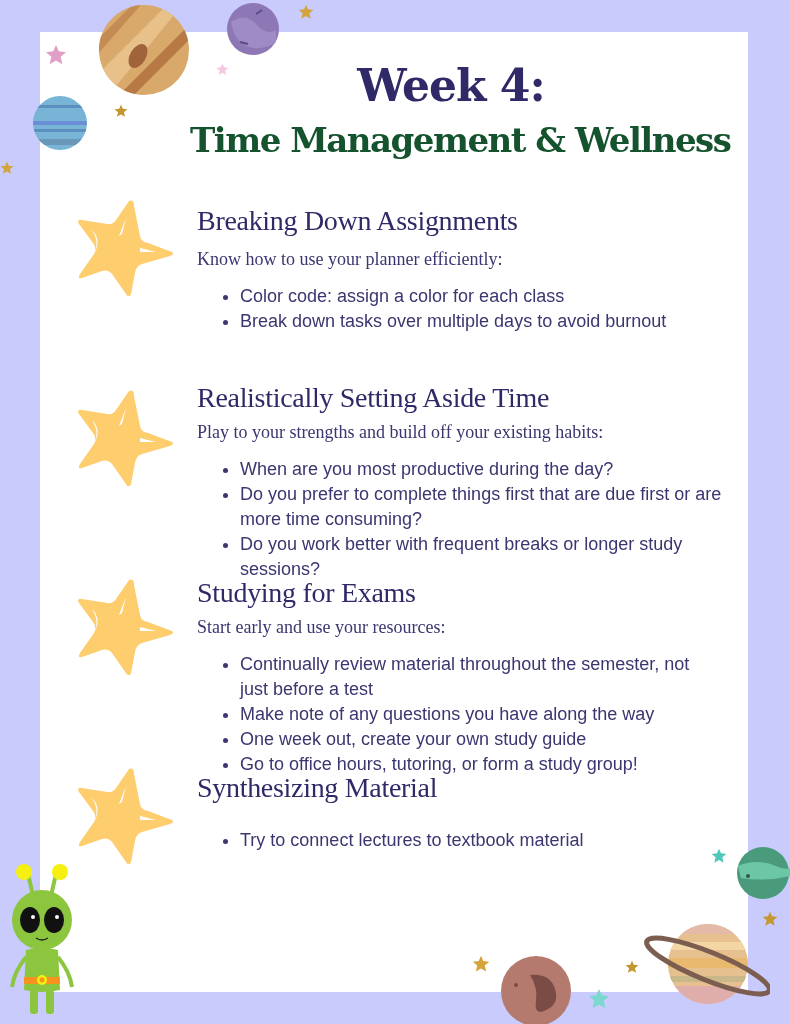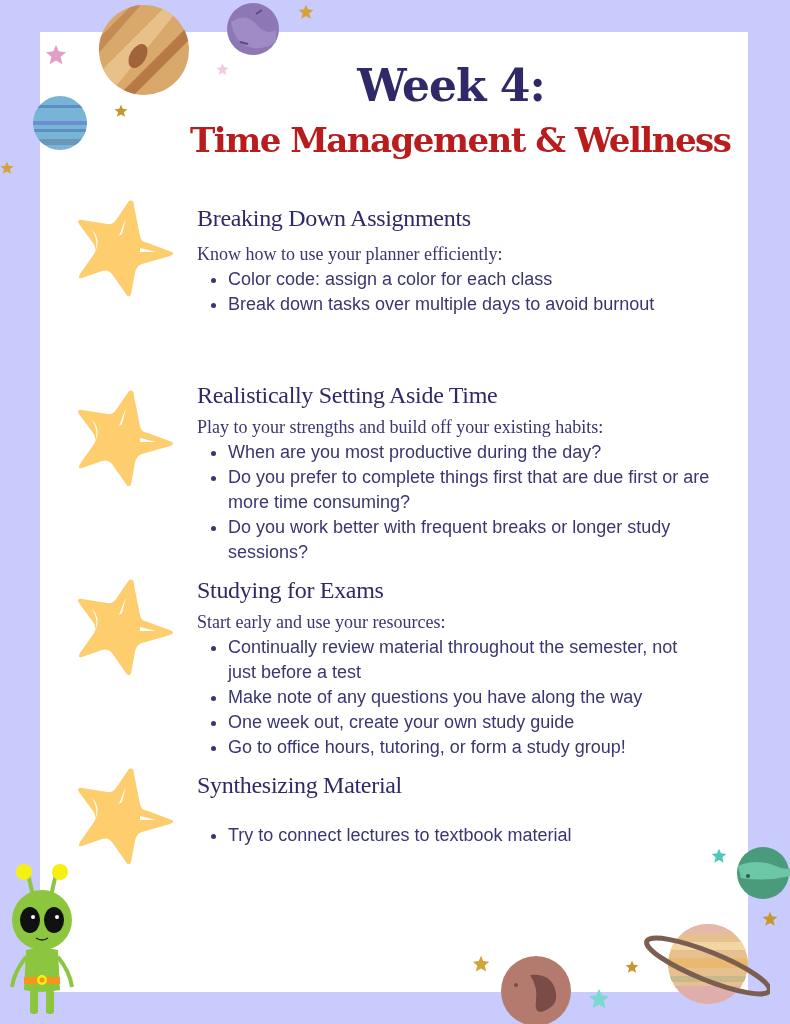--- a/index.html
+++ b/index.html
@@ -1,23 +1,23 @@
 <!DOCTYPE html>
 <html><head>
 <meta charset="utf-8">
 <style>
   html,body{margin:0;padding:0;}
   body{width:790px;height:1024px;background:#c8cbfb;position:relative;overflow:hidden;font-family:"Liberation Sans",sans-serif;}
   .card{position:absolute;left:40px;top:32px;width:708px;height:960px;background:#ffffff;}
   .title1{position:absolute;left:0;width:790px;top:60px;text-align:center;padding-left:112px;box-sizing:border-box;font-family:"DejaVu Serif",serif;font-weight:bold;font-size:44px;color:#2f2a67;letter-spacing:-1px;}
-  .title2{position:absolute;left:190px;top:120px;font-family:"DejaVu Serif",serif;font-weight:bold;font-size:34px;color:#b91c1c;letter-spacing:-1.5px;white-space:nowrap;}
+  .title2{position:absolute;left:190px;top:120px;font-family:"DejaVu Serif",serif;font-weight:bold;font-size:34px;color:#14532d;letter-spacing:-1.5px;white-space:nowrap;}
   .section{position:absolute;left:197px;width:530px;color:#3a3670;}
-  .sec-h{font-family:"Liberation Serif",serif;font-size:24px;color:#2f2a67;letter-spacing:-0.3px;margin:0 0 6px 0;white-space:nowrap;}
+  .sec-h{font-family:"Liberation Serif",serif;font-size:28px;color:#2f2a67;letter-spacing:-0.3px;margin:0 0 6px 0;white-space:nowrap;}
   .intro{font-size:18px;line-height:25px;white-space:nowrap;font-family:Liberation Serif, serif;}
-  ul{margin:0;padding:0 0 0 31px;list-style:none;}
+  ul{margin:12px;padding:0 0 0 31px;list-style:none;}
   li{position:relative;font-size:18px;line-height:25px;}
   li::before{content:"";position:absolute;left:-17px;top:11px;width:5px;height:5px;border-radius:50%;background:#3a3670;}
   .star{position:absolute;width:100px;height:100px;}
   .deco{position:absolute;}
 </style>
 </head>
 <body>
 
 <div class="card"></div>
 

